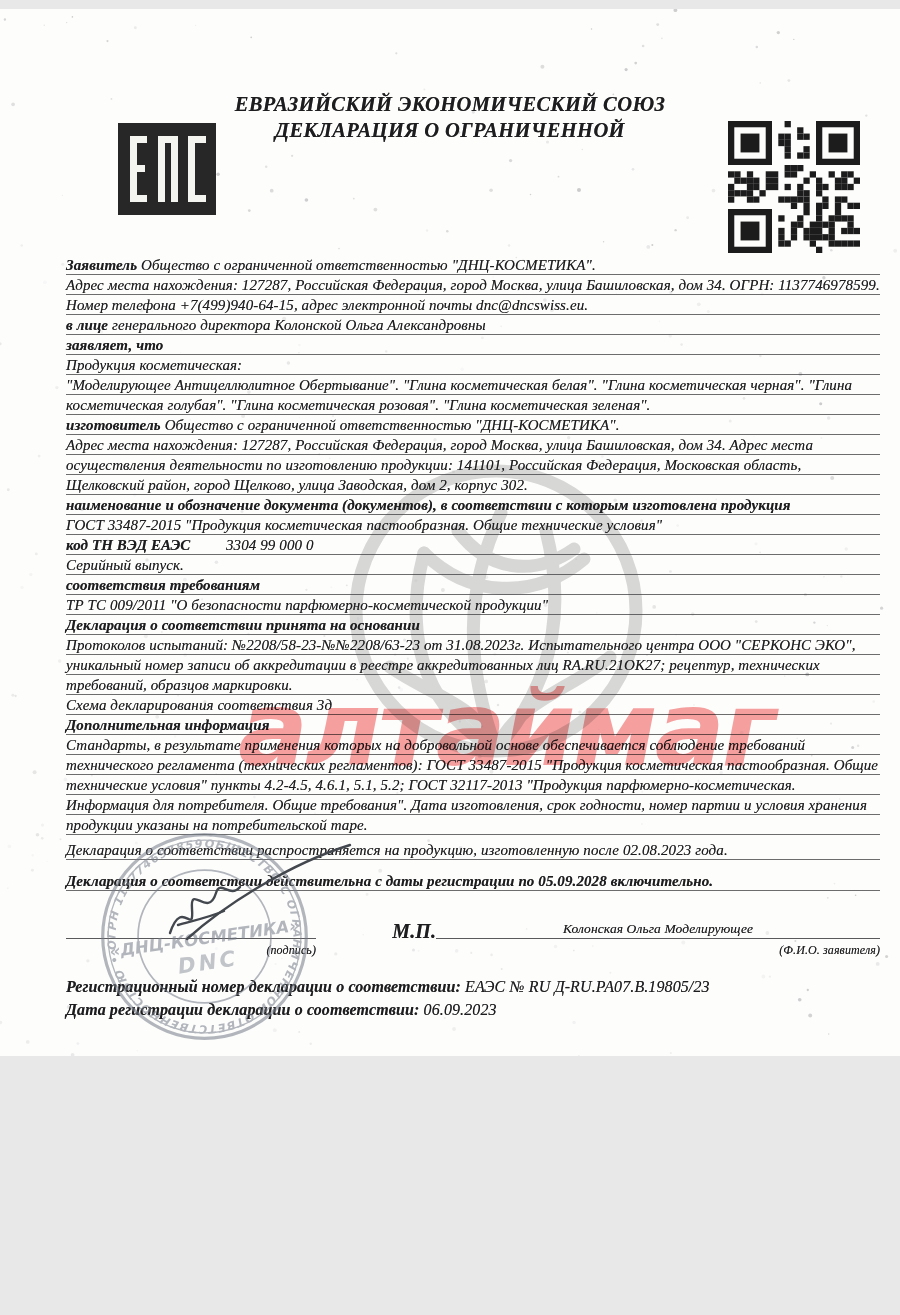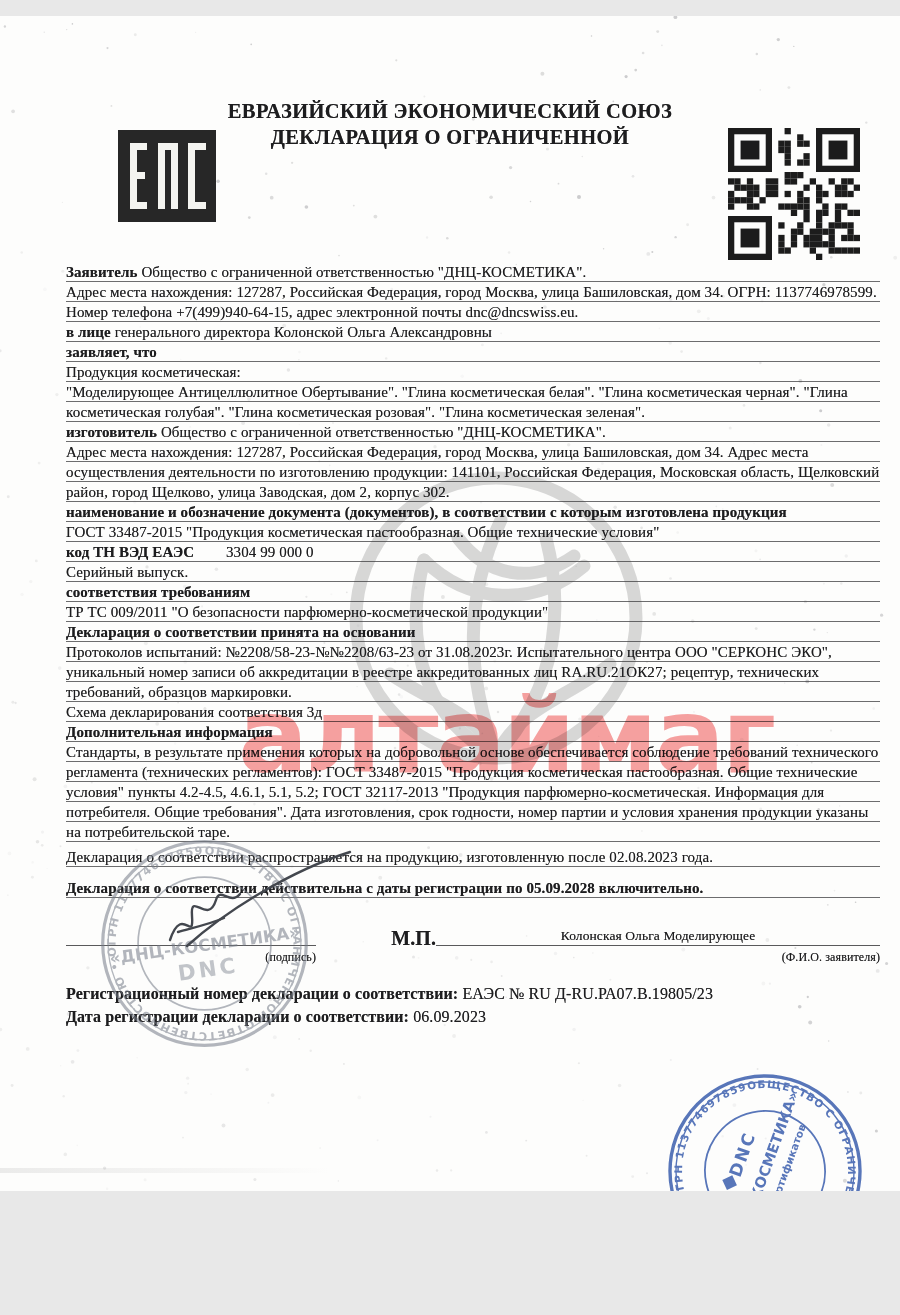--- a/index.html
+++ b/index.html
@@ -1,17 +1,17 @@
 <!DOCTYPE html>
 <html><head>
 <meta charset="utf-8">
 <style>
   html,body{margin:0;padding:0;background:#e8e8e8;}
-  .page{position:relative;width:900px;height:1175px;margin:16px auto;background:#fdfdfc;overflow:hidden;
-        font-family:"Liberation Serif", serif;color:#1d1d1f;}
+  .page{position:relative;width:900px;height:1047px;margin:9px auto;background:#fdfdfc;overflow:hidden;
+        font-family:"Liberation Serif", serif;color:#1d1d1f;font-style:italic;}
   .page *{box-sizing:border-box;}
   #noise{position:absolute;left:0;top:0;z-index:1;pointer-events:none;}
 
   
   .eac-box{position:absolute;left:118px;top:114px;width:98px;height:92px;z-index:6;}
   .title{position:absolute;left:160px;top:82px;width:580px;text-align:center;z-index:6;
          font-weight:bold;font-size:20.5px;line-height:26px;letter-spacing:.4px;
          text-shadow:0 0 .6px rgba(20,20,20,.65);}
   #qr{position:absolute;left:728px;top:112px;z-index:6;}
 

